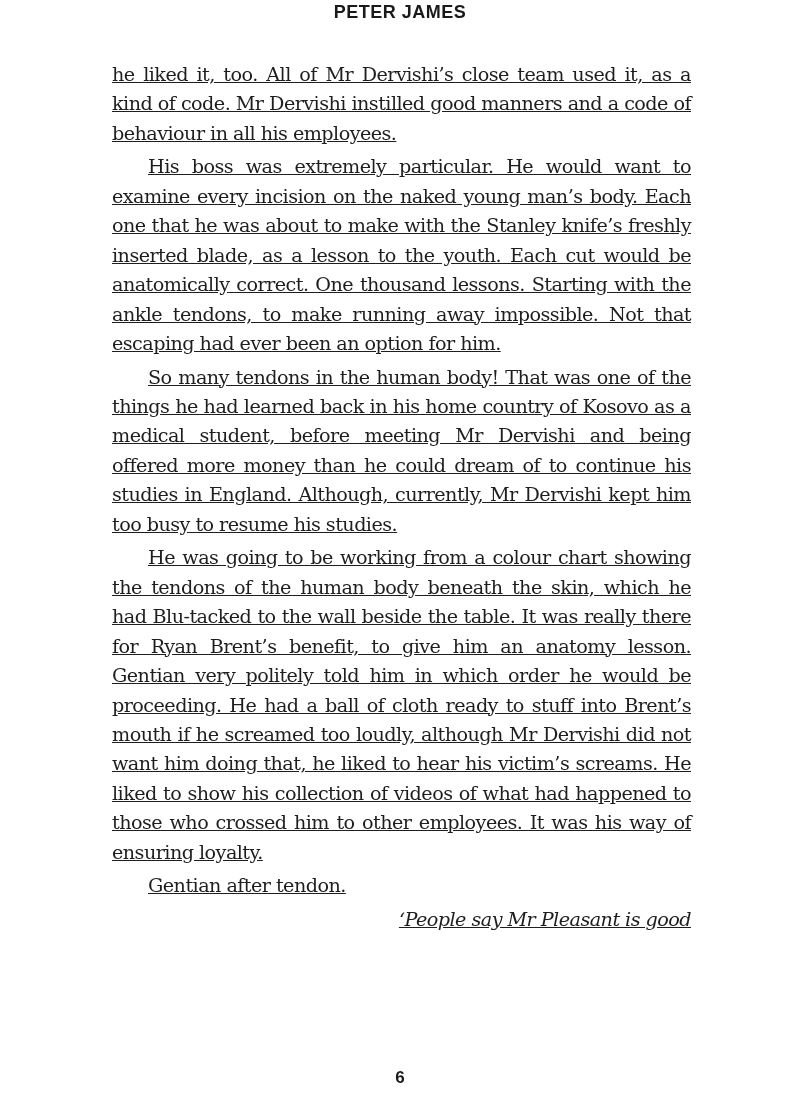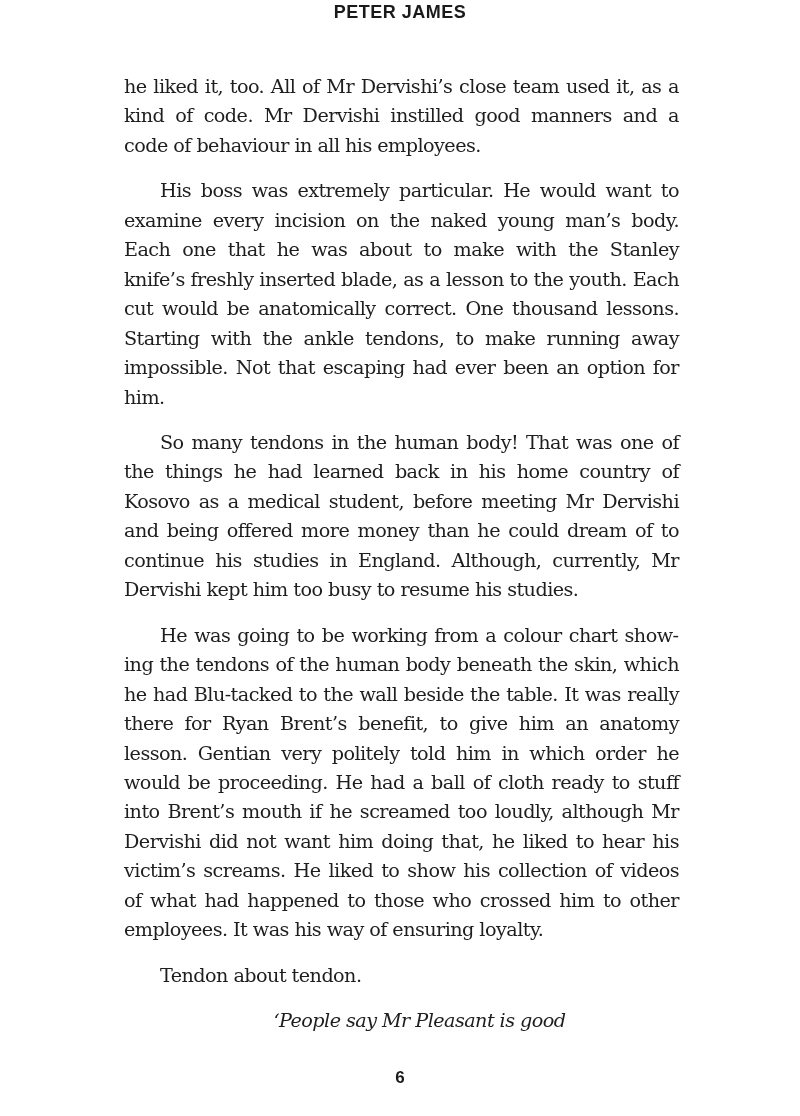--- a/index.html
+++ b/index.html
@@ -7,36 +7,36 @@
   .running-head {
     position: absolute; top: 2px; left: 0; width: 800px; text-align: center;
     font-family: "Liberation Sans", sans-serif; font-weight: bold; font-size: 18px;
     letter-spacing: 0.5px; color: #1a1a1a;
   }
   .text-block {
     position: absolute; top: 56px; left: 108px; width: 587px;
     font-family: "DejaVu Serif", serif; font-size: 19.2px; line-height: 29.45px;
     letter-spacing: -0.55px;
   }
-  .para { margin: 16px; text-align: justify; text-indent: 36px; }
+  .para { margin: 4px; text-align: justify; text-indent: 36px; text-decoration: underline; }
   .para.noindent { text-indent: 0; }
-  .para.verse { font-style: italic; text-align: center; }
+  .para.verse { font-style: italic; text-align: right; }
   .para.lastleft { text-align-last: left; }
   .page-number {
     position: absolute; top: 1068px; left: 0; width: 800px; text-align: center;
     font-family: "Liberation Sans", sans-serif; font-weight: bold; font-size: 17px; color: #1a1a1a;
   }
 </style>
 </head>
 <body>
 
 <div class="running-head">PETER JAMES</div>
 
 <div class="text-block">
   <p class="para noindent lastleft">he liked it, too. All of Mr Dervishi’s close team used it, as a kind of code. Mr Dervishi instilled good manners and a code of behaviour in all his employees.</p>
   <p class="para lastleft">His boss was extremely particular. He would want to examine every incision on the naked young man’s body. Each one that he was about to make with the Stanley knife’s freshly inserted blade, as a lesson to the youth. Each cut would be anatomically correct. One thousand lessons. Starting with the ankle tendons, to make running away impossible. Not that escaping had ever been an option for him.</p>
   <p class="para lastleft">So many tendons in the human body! That was one of the things he had learned back in his home country of Kosovo as a medical student, before meeting Mr Dervishi and being offered more money than he could dream of to continue his studies in England. Although, currently, Mr Dervishi kept him too busy to resume his studies.</p>
   <p class="para lastleft">He was going to be working from a colour chart show­ing the tendons of the human body beneath the skin, which he had Blu-tacked to the wall beside the table. It was really there for Ryan Brent’s benefit, to give him an anatomy lesson. Gentian very politely told him in which order he would be proceeding. He had a ball of cloth ready to stuff into Brent’s mouth if he screamed too loudly, although Mr Dervishi did not want him doing that, he liked to hear his victim’s screams. He liked to show his collection of videos of what had happened to those who crossed him to other employees. It was his way of ensuring loyalty.</p>
-  <p class="para lastleft">Tendon about tendon.</p>
+  <p class="para lastleft">Gentian after tendon.</p>
   <p class="para verse">‘People say Mr Pleasant is good</p>
 </div>
 
 <div class="page-number">6</div>
 
 </body></html>

